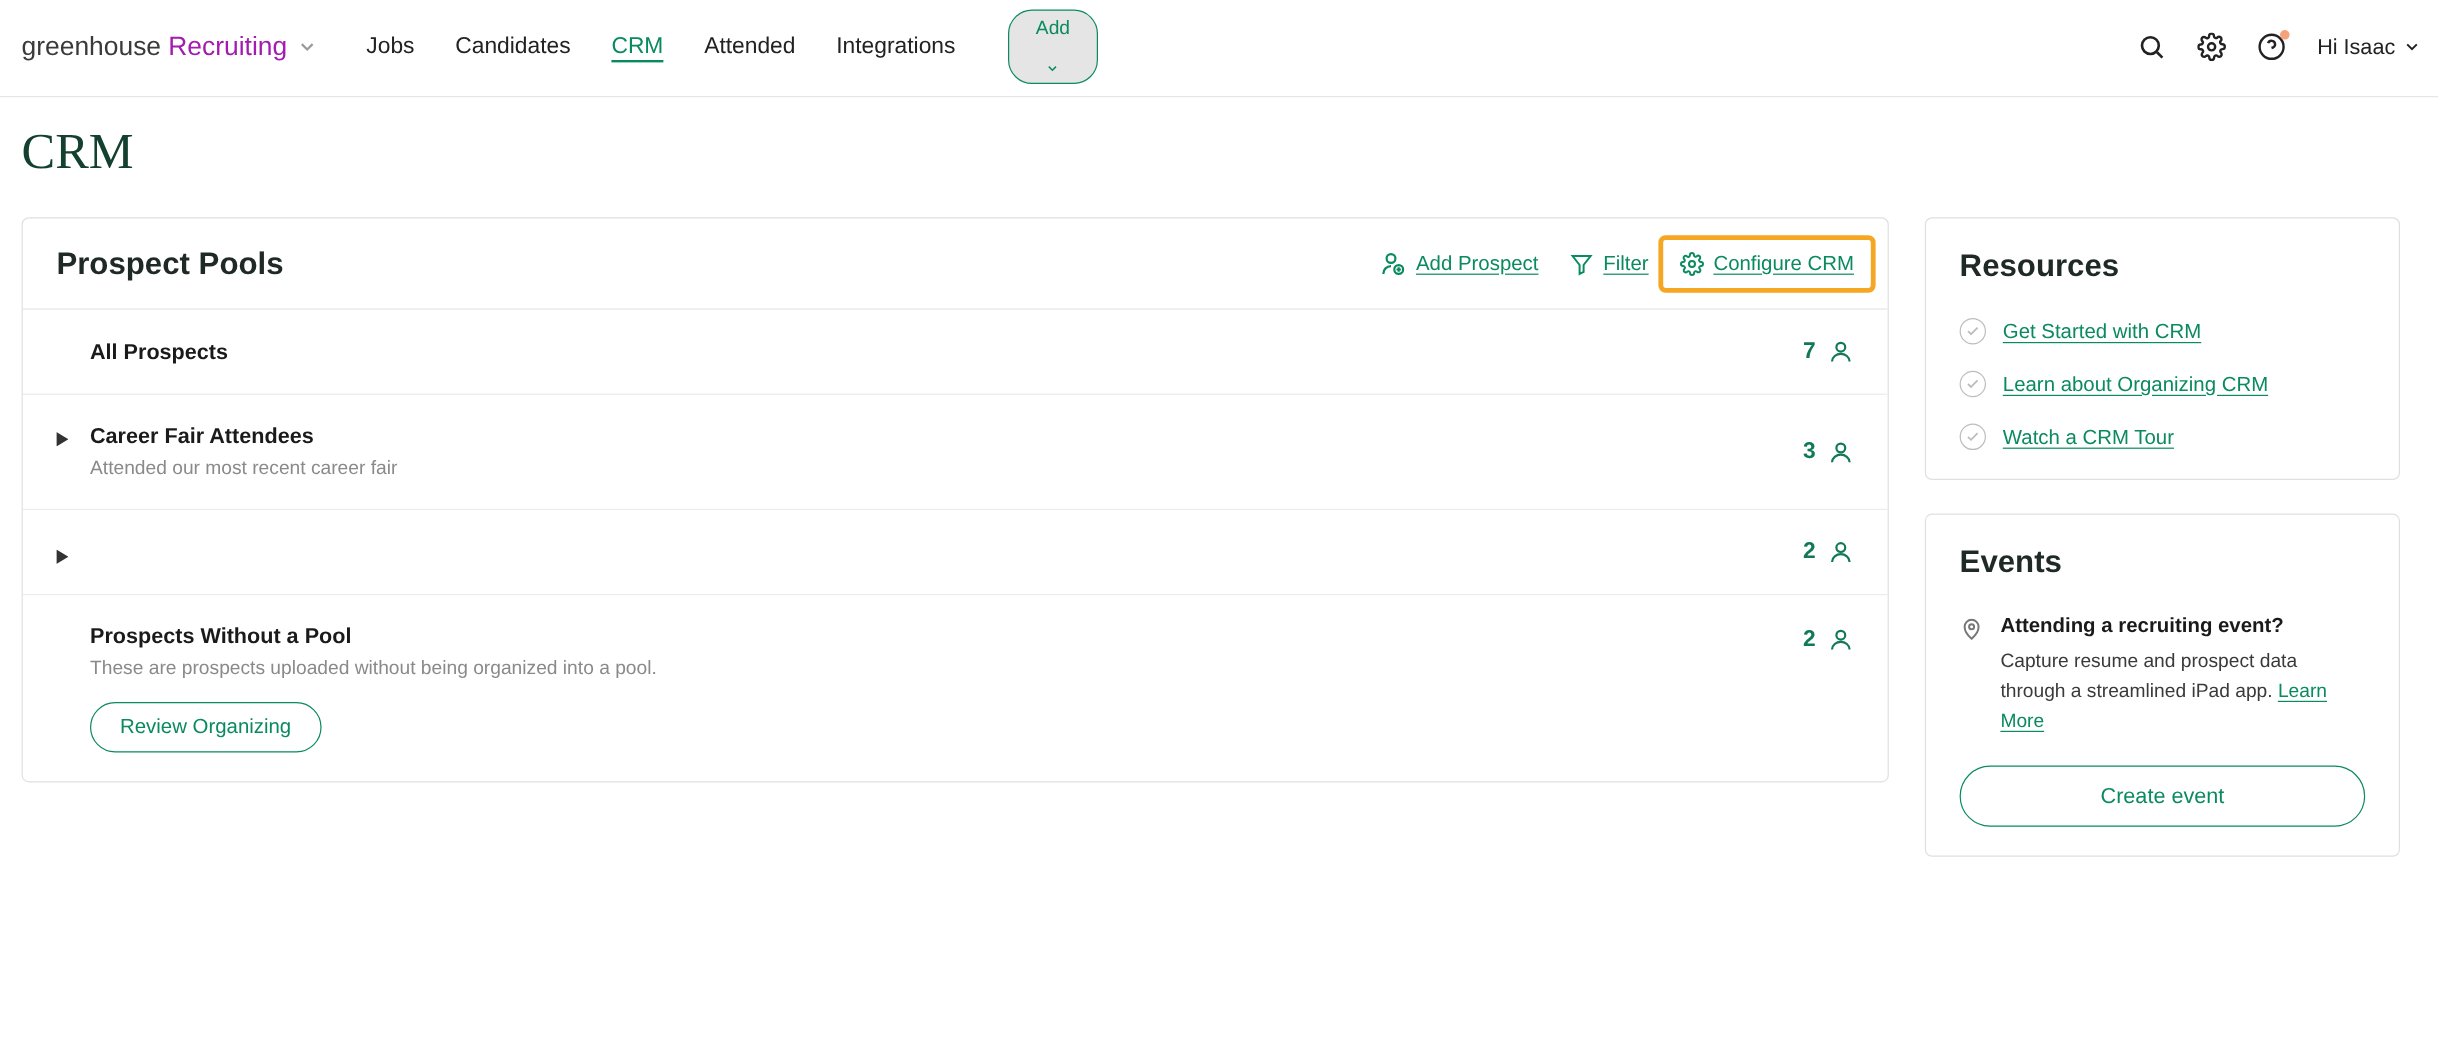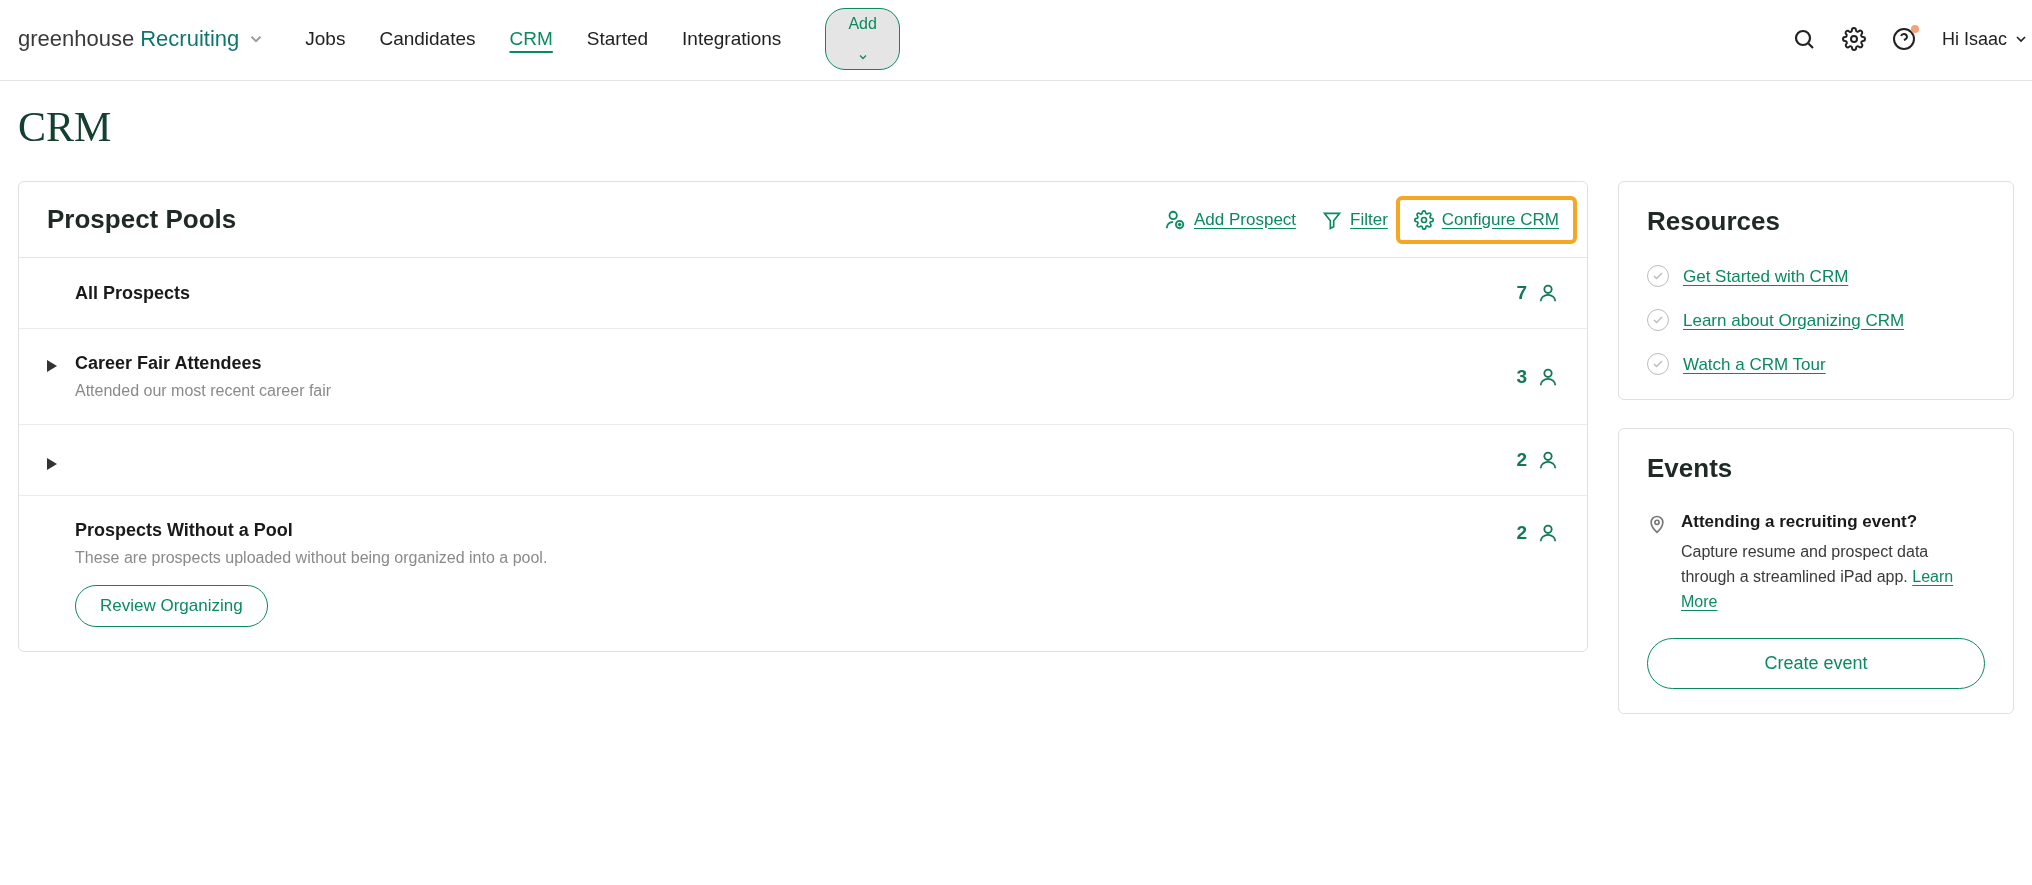--- a/index.html
+++ b/index.html
@@ -6,54 +6,54 @@
   body {
     font-family: -apple-system, BlinkMacSystemFont, "Segoe UI", Helvetica, Arial, sans-serif;
     color: #1a1a1a;
     background: #fff;
     font-size: 16px;
   }
   
   .topnav {
     display: flex;
     align-items: center;
-    padding: 8px 3px 10px 18px;
+    padding: 8px 14px 10px 18px;
     border-bottom: 1px solid #e5e5e5;
     gap: 10px;
   }
   .brand {
     display: flex;
     align-items: center;
     font-size: 22px;
     font-weight: 500;
     color: #3a3a3a;
     gap: 2px;
   }
-  .brand .green { color: #0f766e; font-weight: 500; }
+  .brand .green { color: #a21caf; font-weight: 500; }
   .brand .chev { margin-left: 6px; display:flex; align-items:center; }
   .nav-items { display: flex; align-items: center; gap: 34px; margin-left: 30px; }
   .nav-item { font-size: 19px; color: #222; text-decoration: none; cursor: pointer; }
   .nav-item.active { color: #0a8a5f; text-decoration: underline; text-underline-offset: 6px; text-decoration-thickness: 2px; font-weight:500;}
   .add-btn {
     margin-left: 34px;
     border: 1.5px solid #0a8a5f;
     border-radius: 20px;
     padding: 6px 22px;
     color: #0a8a5f;
     font-size: 16px;
     display: flex; align-items: center; gap: 18px;
     cursor: pointer; background:#e5e5e5;flex-direction:column;
   }
   .topnav-right { margin-left: auto; display: flex; align-items: center; gap: 26px; }
   .icon-btn { cursor: pointer; display:flex; align-items:center; position:relative; }
   .notif-dot { position:absolute; top:-2px; right:-3px; width:8px; height:8px; background:#f5a17a; border-radius:50%; }
   .user-greeting { font-size: 18px; color:#222; display:flex; align-items:center; gap:6px; cursor:pointer; }
 
   
-  .page { display:flex; gap:30px; padding: 0 18px 30px 18px; align-items: flex-start; }
+  .page { display:flex; gap:30px; padding: 0 32px 30px 18px; align-items: flex-start; }
   .page-title { font-family: Georgia, 'Times New Roman', serif; font-size: 42px; color:#13402f; font-weight:500; padding: 22px 18px 30px 18px; }
 
   .main-col { flex: 1; }
   .side-col { width: 396px; flex-shrink:0; }
 
   .panel {
     border: 1px solid #e0e0e0;
     border-radius: 6px;
     background: #fff;
   }
@@ -133,21 +133,21 @@
       <svg width="18" height="18" viewBox="0 0 24 24" fill="none" stroke="#9a9a9a" stroke-width="2.5">
           <polyline points="6 9 12 15 18 9"></polyline>
         </svg>
     </span>
   </div>
 
   <div class="nav-items">
     <a class="nav-item">Jobs</a>
     <a class="nav-item">Candidates</a>
     <a class="nav-item active">CRM</a>
-    <a class="nav-item">Started</a>
+    <a class="nav-item">Attended</a>
     <a class="nav-item">Integrations</a>
   </div>
 
   <button class="add-btn">
     <span>Add</span>
     <svg width="12" height="12" viewBox="0 0 24 24" fill="none" stroke="#0a8a5f" stroke-width="2.5">
         <polyline points="6 9 12 15 18 9"></polyline>
       </svg>
   </button>
 

